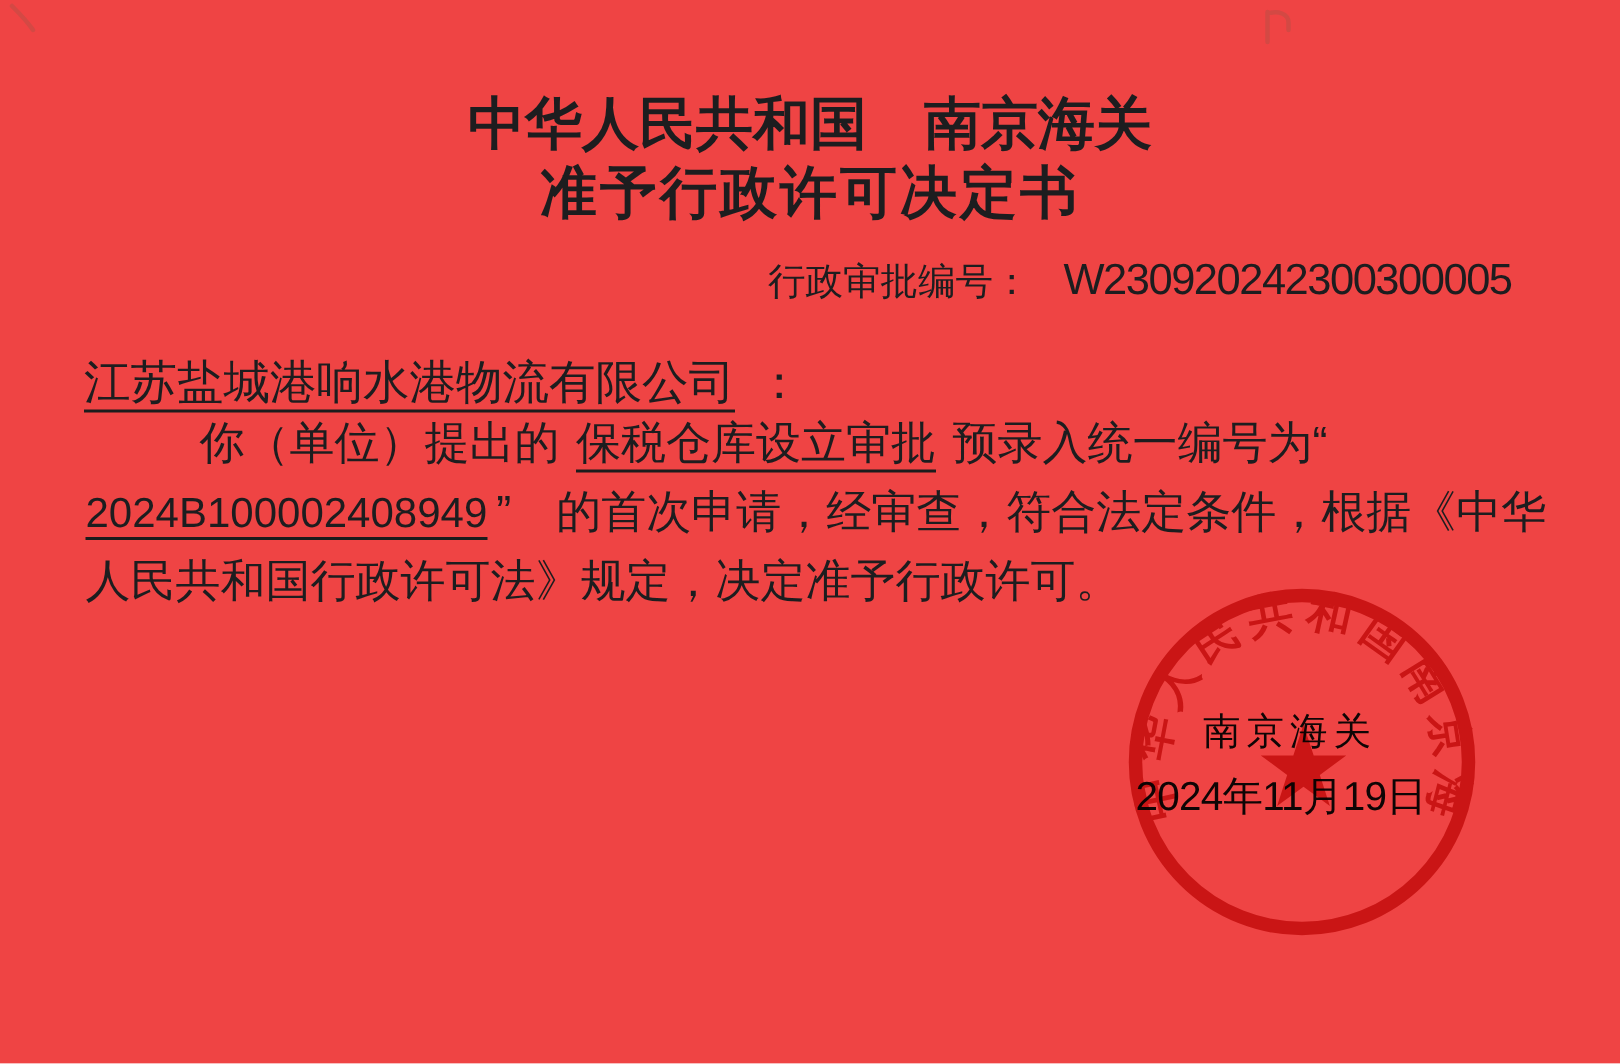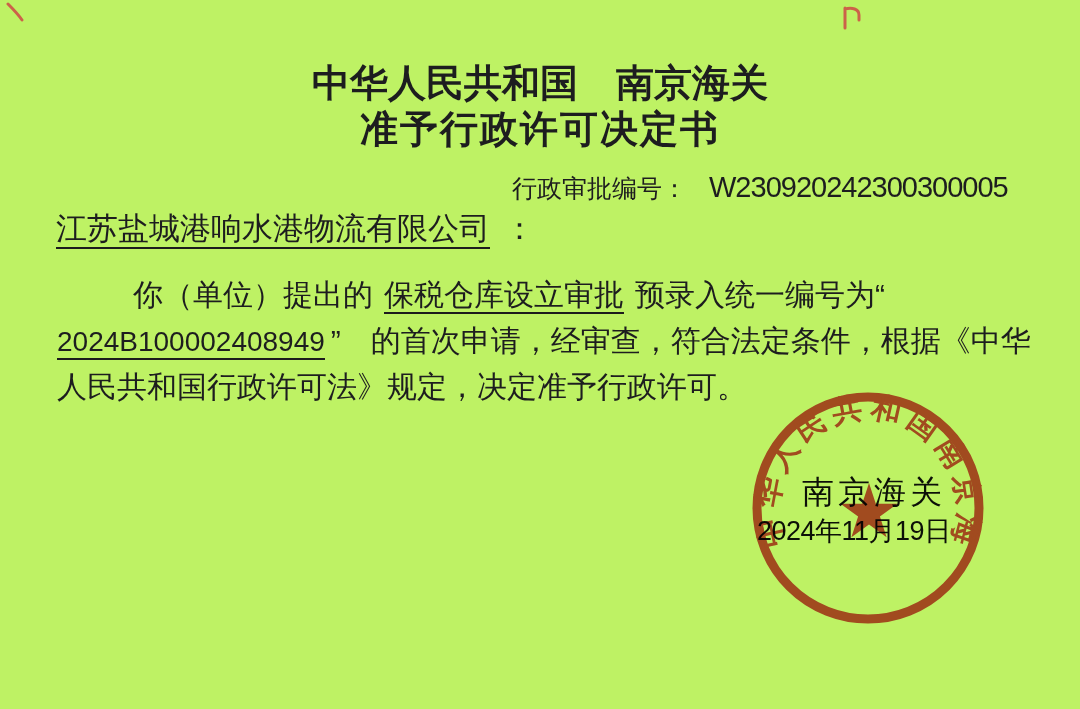--- a/index.html
+++ b/index.html
@@ -1,46 +1,46 @@
 <!DOCTYPE html>
 <html><head>
 <meta charset="utf-8">
 <style>
   * { margin:0; padding:0; box-sizing:border-box; }
   html,body { background:#ffffff; }
   .page {
     position:relative; width:1080px; height:709px; margin:0 auto;
-    background:#bef264; overflow:hidden;
+    background:#ef4444; overflow:hidden;
     font-family:"Liberation Sans", sans-serif;
     color:#1d1d1f;
   }
   .abs { position:absolute; white-space:nowrap; }
 
   .title-line { left:0; width:1080px; text-align:center;
     font-weight:bold; font-size:38px; line-height:1.1; }
   .title-1 { top:63px; }
   .title-2 { top:109px; letter-spacing:2px; }
 
   .approval-line { left:512px; top:171px; font-size:25px; }
   .approval-number { font-size:29px; margin-left:22px; letter-spacing:-1px; }
 
-  .recipient-line { left:56px; top:208px; font-size:31px; }
+  .recipient-line { left:56px; top:234px; font-size:31px; }
   .u { border-bottom:2px solid #1c1c1c; padding-bottom:1px; }
   .recipient-colon { margin-left:14px; }
 
   .body-line { font-size:30px; }
   .bl1 { left:133px; top:275px; }
   .bl2 { left:57px;  top:321px; }
   .bl3 { left:57px;  top:367px; }
   .inline-u { margin:0 11px; }
   .serial { font-size:28px; letter-spacing:0px; }
   .after-serial { margin-left:6px;margin-top:38px; }
 
   .sig-text { color:#101010; mix-blend-mode:multiply; }
-  .sig-issuer { left:802px; top:471px; font-size:32px; letter-spacing:4px; }
+  .sig-issuer { left:802px; top:471px; font-size:25px; letter-spacing:4px; }
   .sig-date   { left:757px; top:513px; font-size:27px; letter-spacing:-0.5px; }
 
   .stamp { left:743px; top:383px; width:250px; height:250px;
     mix-blend-mode:multiply; opacity:0.93; }
   .stamp svg { display:block; }
   .stamp text { font-family:"Liberation Sans", sans-serif; font-weight:bold; }
 
   .ink-mark { opacity:0.85; }
   .ink-tl { left:5px; top:2px; }
   .ink-tr { left:840px; top:5px; }

